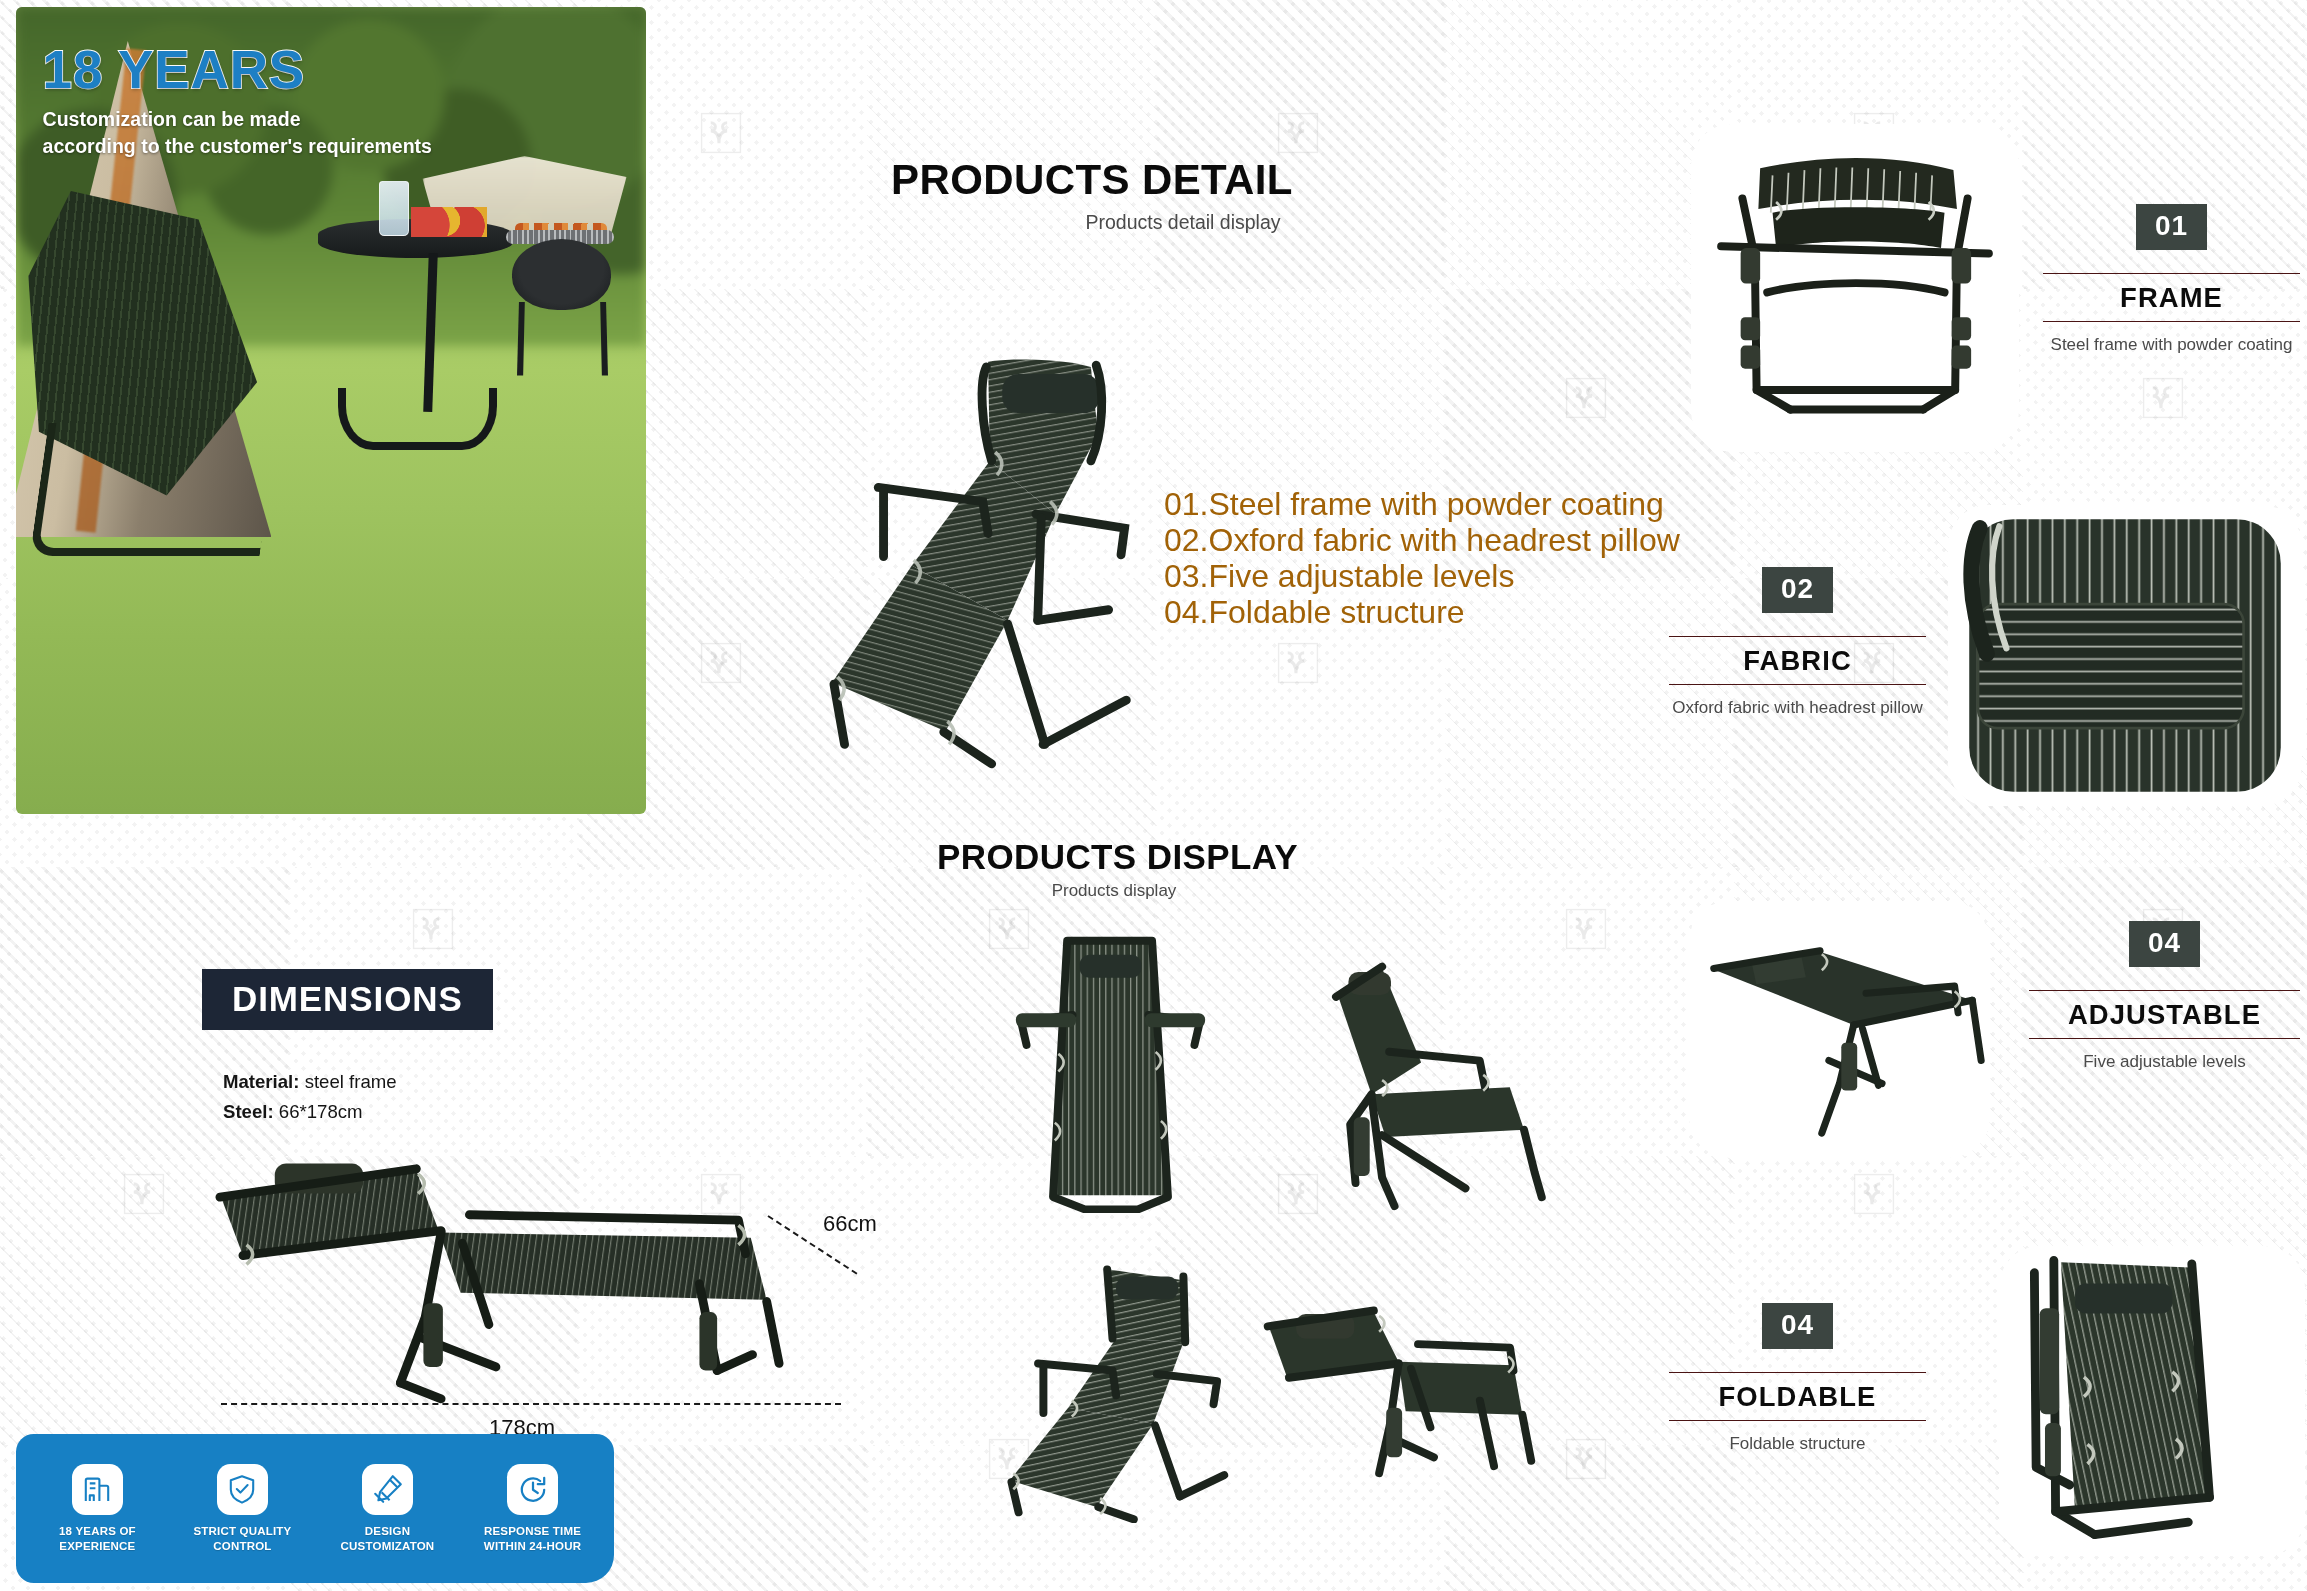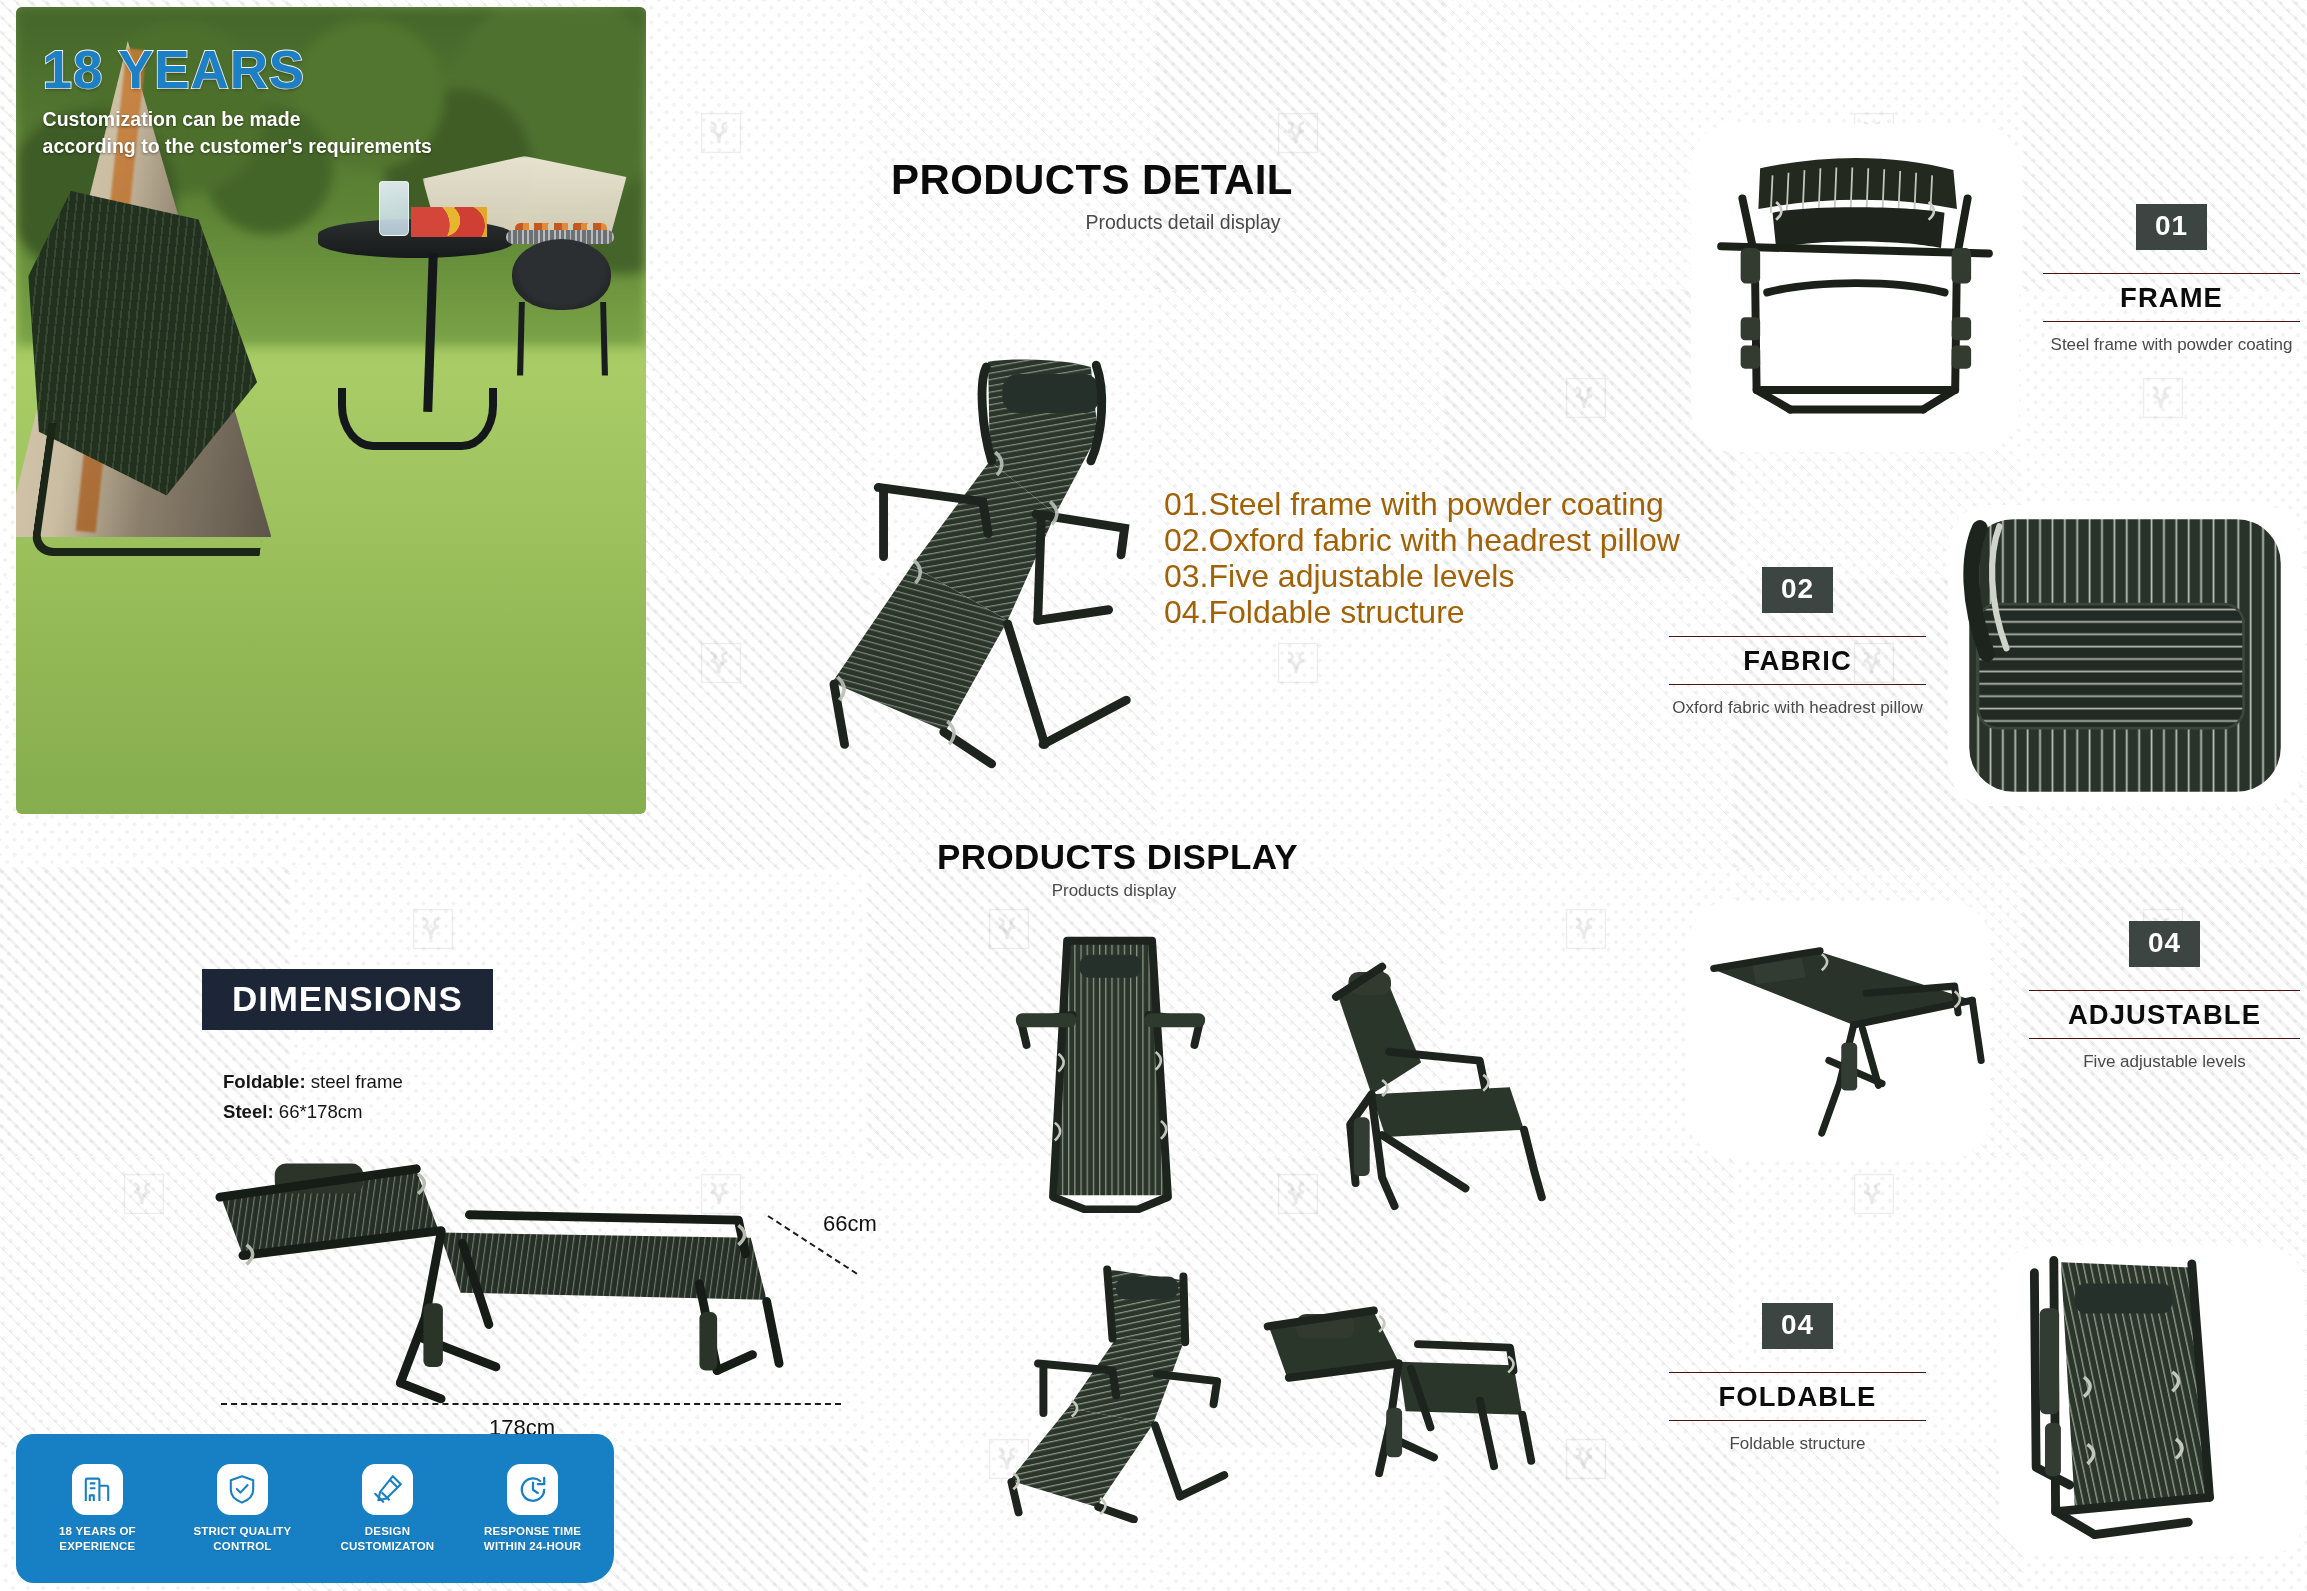--- a/index.html
+++ b/index.html
@@ -840,21 +840,21 @@
           <path d="M284 82 q12 8 0 18"></path>
       </g>
     </svg>
   </div>
 
   <div id="dim-banner">
     <span>DIMENSIONS</span>
   </div>
   <div id="dim-meta">
     <div>
-      <b>Foldable:</b><span> steel frame</span>
+      <b>Material:</b><span> steel frame</span>
     </div>
     <div>
       <b>Steel:</b><span> 66*178cm</span>
     </div>
   </div>
 
   <div id="dim-photo">
     <svg class="chairart" viewBox="0 0 720 340">
       <defs>
           <pattern id="dimp" width="7" height="7" patternUnits="userSpaceOnUse" patternTransform="rotate(8)">

